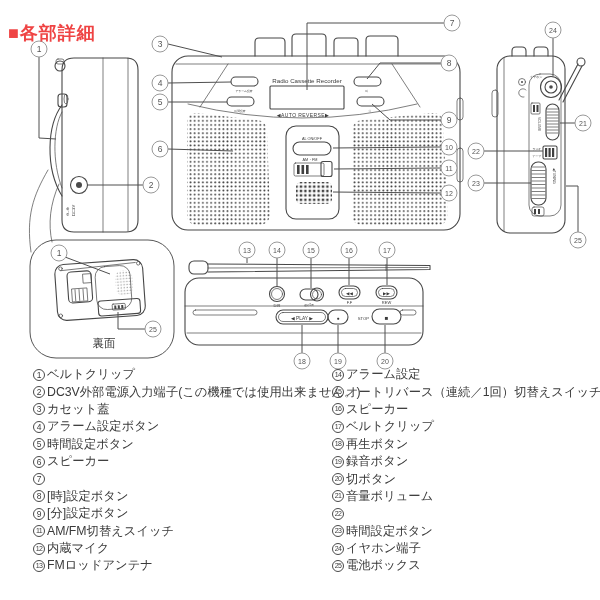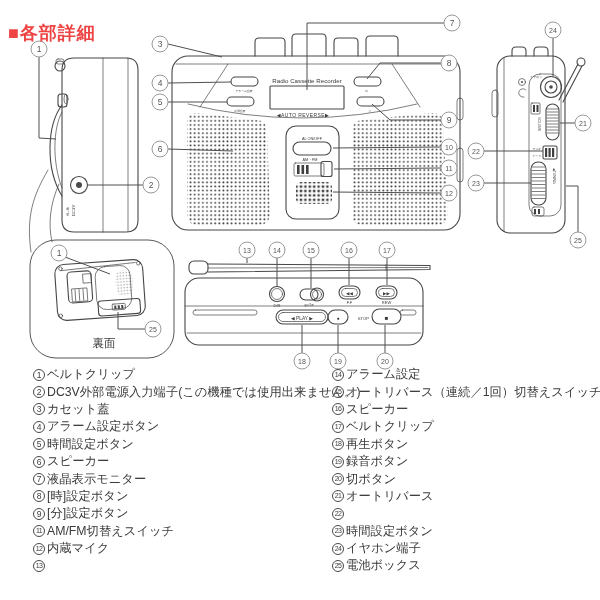--- a/index.html
+++ b/index.html
@@ -363,40 +363,40 @@
       <div class="row">
         <span class="cnum">5</span>
         <span class="plabel">時間設定ボタン</span>
       </div>
       <div class="row">
         <span class="cnum">6</span>
         <span class="plabel">スピーカー</span>
       </div>
       <div class="row">
         <span class="cnum">7</span>
-        <span class="plabel">液晶表示モニター</span>
       </div>
       <div class="row">
         <span class="cnum">8</span>
         <span class="plabel">[時]設定ボタン</span>
       </div>
       <div class="row">
         <span class="cnum">9</span>
         <span class="plabel">[分]設定ボタン</span>
       </div>
       <div class="row">
         <span class="cnum two">11</span>
         <span class="plabel">AM/FM切替えスイッチ</span>
       </div>
       <div class="row">
         <span class="cnum two">12</span>
         <span class="plabel">内蔵マイク</span>
       </div>
       <div class="row">
         <span class="cnum two">13</span>
+        <span class="plabel">FMロッドアンテナ</span>
       </div>
     </div>
   <div id="col-right">
       <div class="row">
         <span class="cnum two">14</span>
         <span class="plabel">アラーム設定</span>
       </div>
       <div class="row">
         <span class="cnum two">15</span>
         <span class="plabel">オートリバース（連続／1回）切替えスイッチ</span>
@@ -416,21 +416,21 @@
       <div class="row">
         <span class="cnum two">19</span>
         <span class="plabel">録音ボタン</span>
       </div>
       <div class="row">
         <span class="cnum two">20</span>
         <span class="plabel">切ボタン</span>
       </div>
       <div class="row">
         <span class="cnum two">21</span>
-        <span class="plabel">オートリバース</span>
+        <span class="plabel">音量ボリューム</span>
       </div>
       <div class="row">
         <span class="cnum two">22</span>
       </div>
       <div class="row">
         <span class="cnum two">23</span>
         <span class="plabel">時間設定ボタン</span>
       </div>
       <div class="row">
         <span class="cnum two">24</span>

